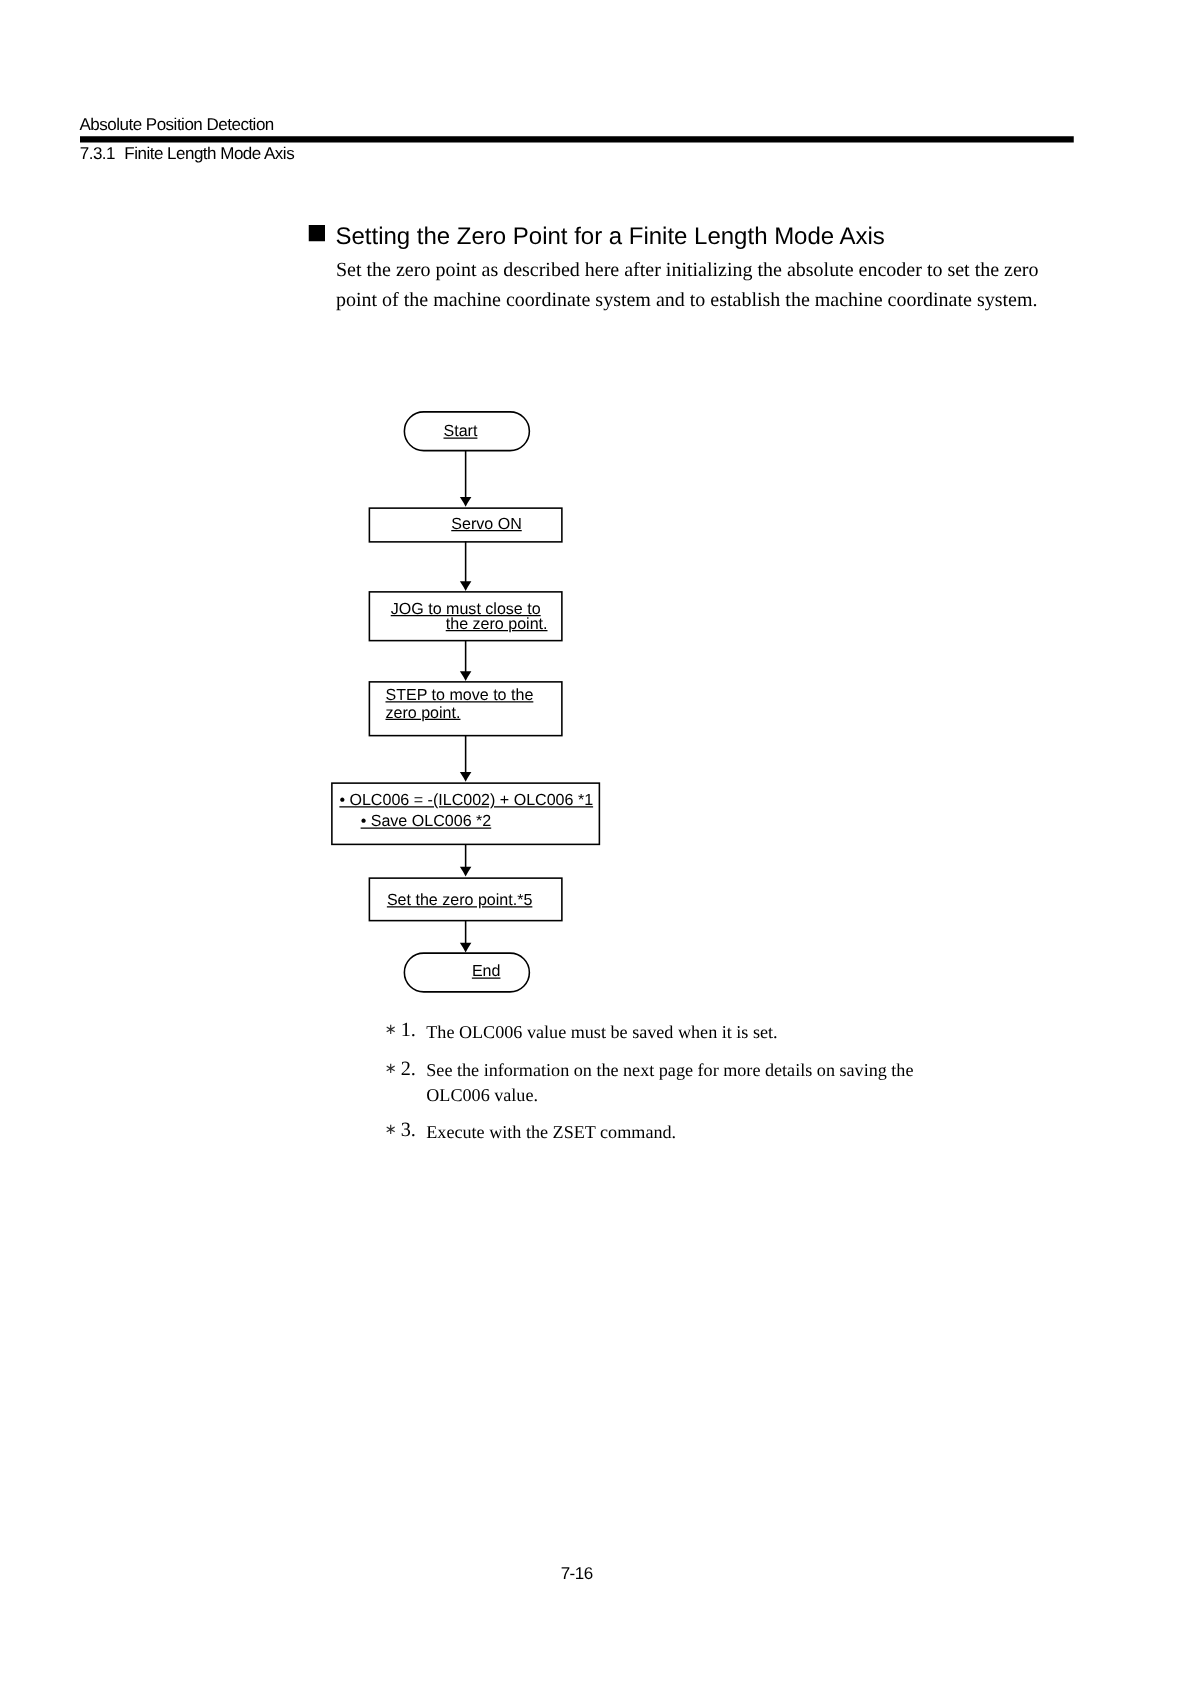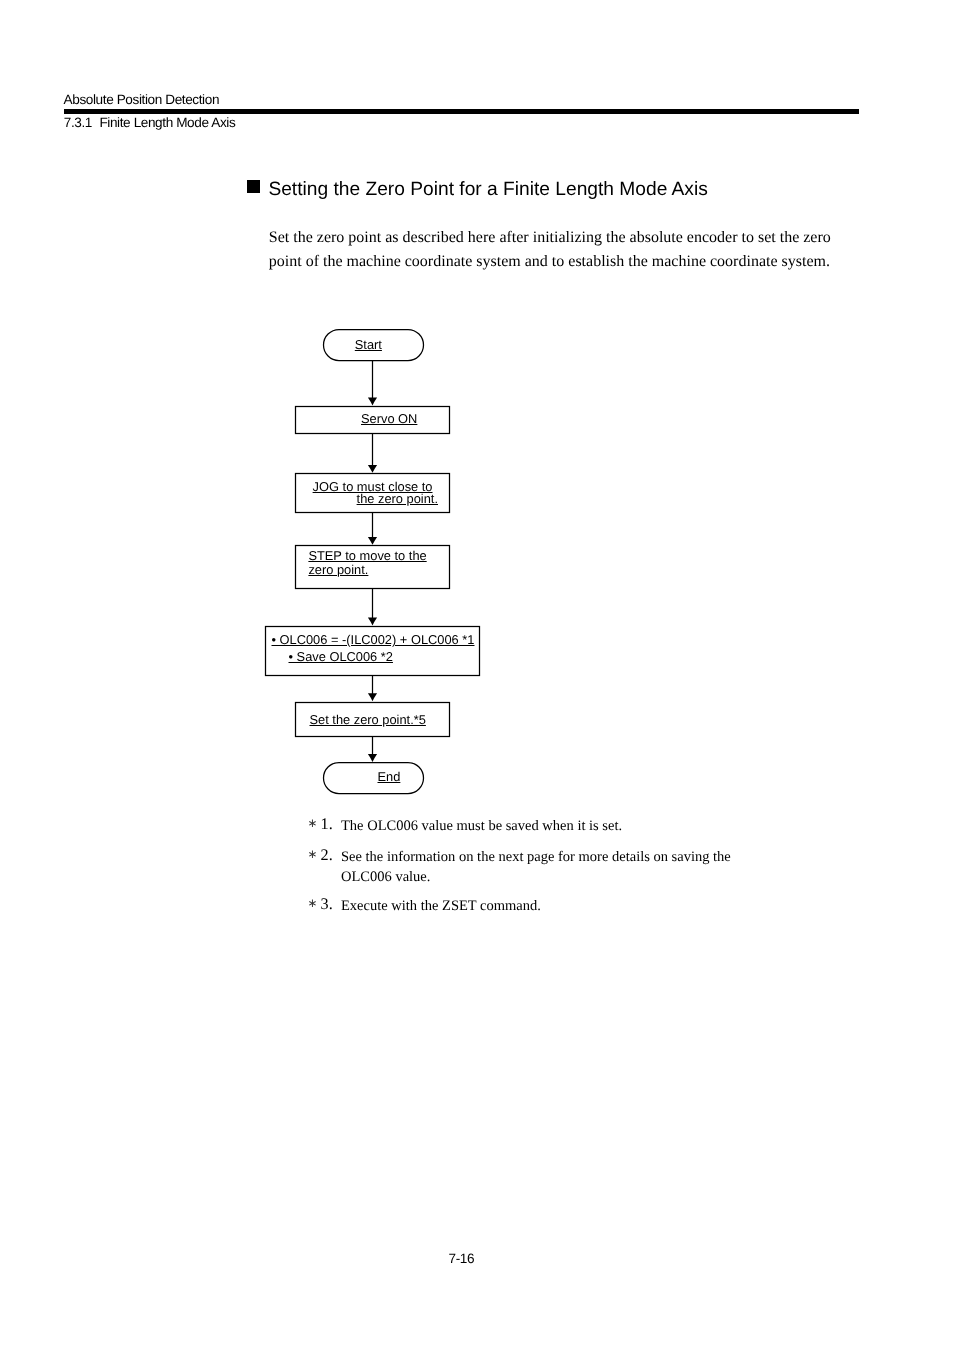--- a/index.html
+++ b/index.html
@@ -19,21 +19,21 @@
 
   
   #heading{position:absolute;left:0;top:0;font-family:"Liberation Sans",sans-serif;
            font-size:19.2px;line-height:19.2px;white-space:nowrap;}
   #heading .sq{position:absolute;left:247.1px;top:179.6px;width:13.1px;height:13.0px;background:#000;}
   #heading .txt{position:absolute;left:268.4px;top:180.0px;}
 
   
   .para{position:absolute;left:268.8px;width:587px;font-size:16px;line-height:24.35px;
         text-align:left;}
-  #p1{top:226px;font-family:Liberation Serif, serif;}
+  #p1{top:205px;font-family:Liberation Serif, serif;}
   #p2{top:270.9px;}
 
   
   #flow{position:absolute;left:0;top:0;width:954px;height:1351px;}
   .ftext{position:absolute;white-space:nowrap;font-family:"Liberation Sans",sans-serif;
          font-size:12.85px;line-height:12.85px;color:#000;text-decoration:underline;}
 
   
   .fn{position:absolute;left:0;}
   .fn .sym{position:absolute;left:307.6px;font-size:11.8px;line-height:11.8px;color:#333;white-space:nowrap;}

